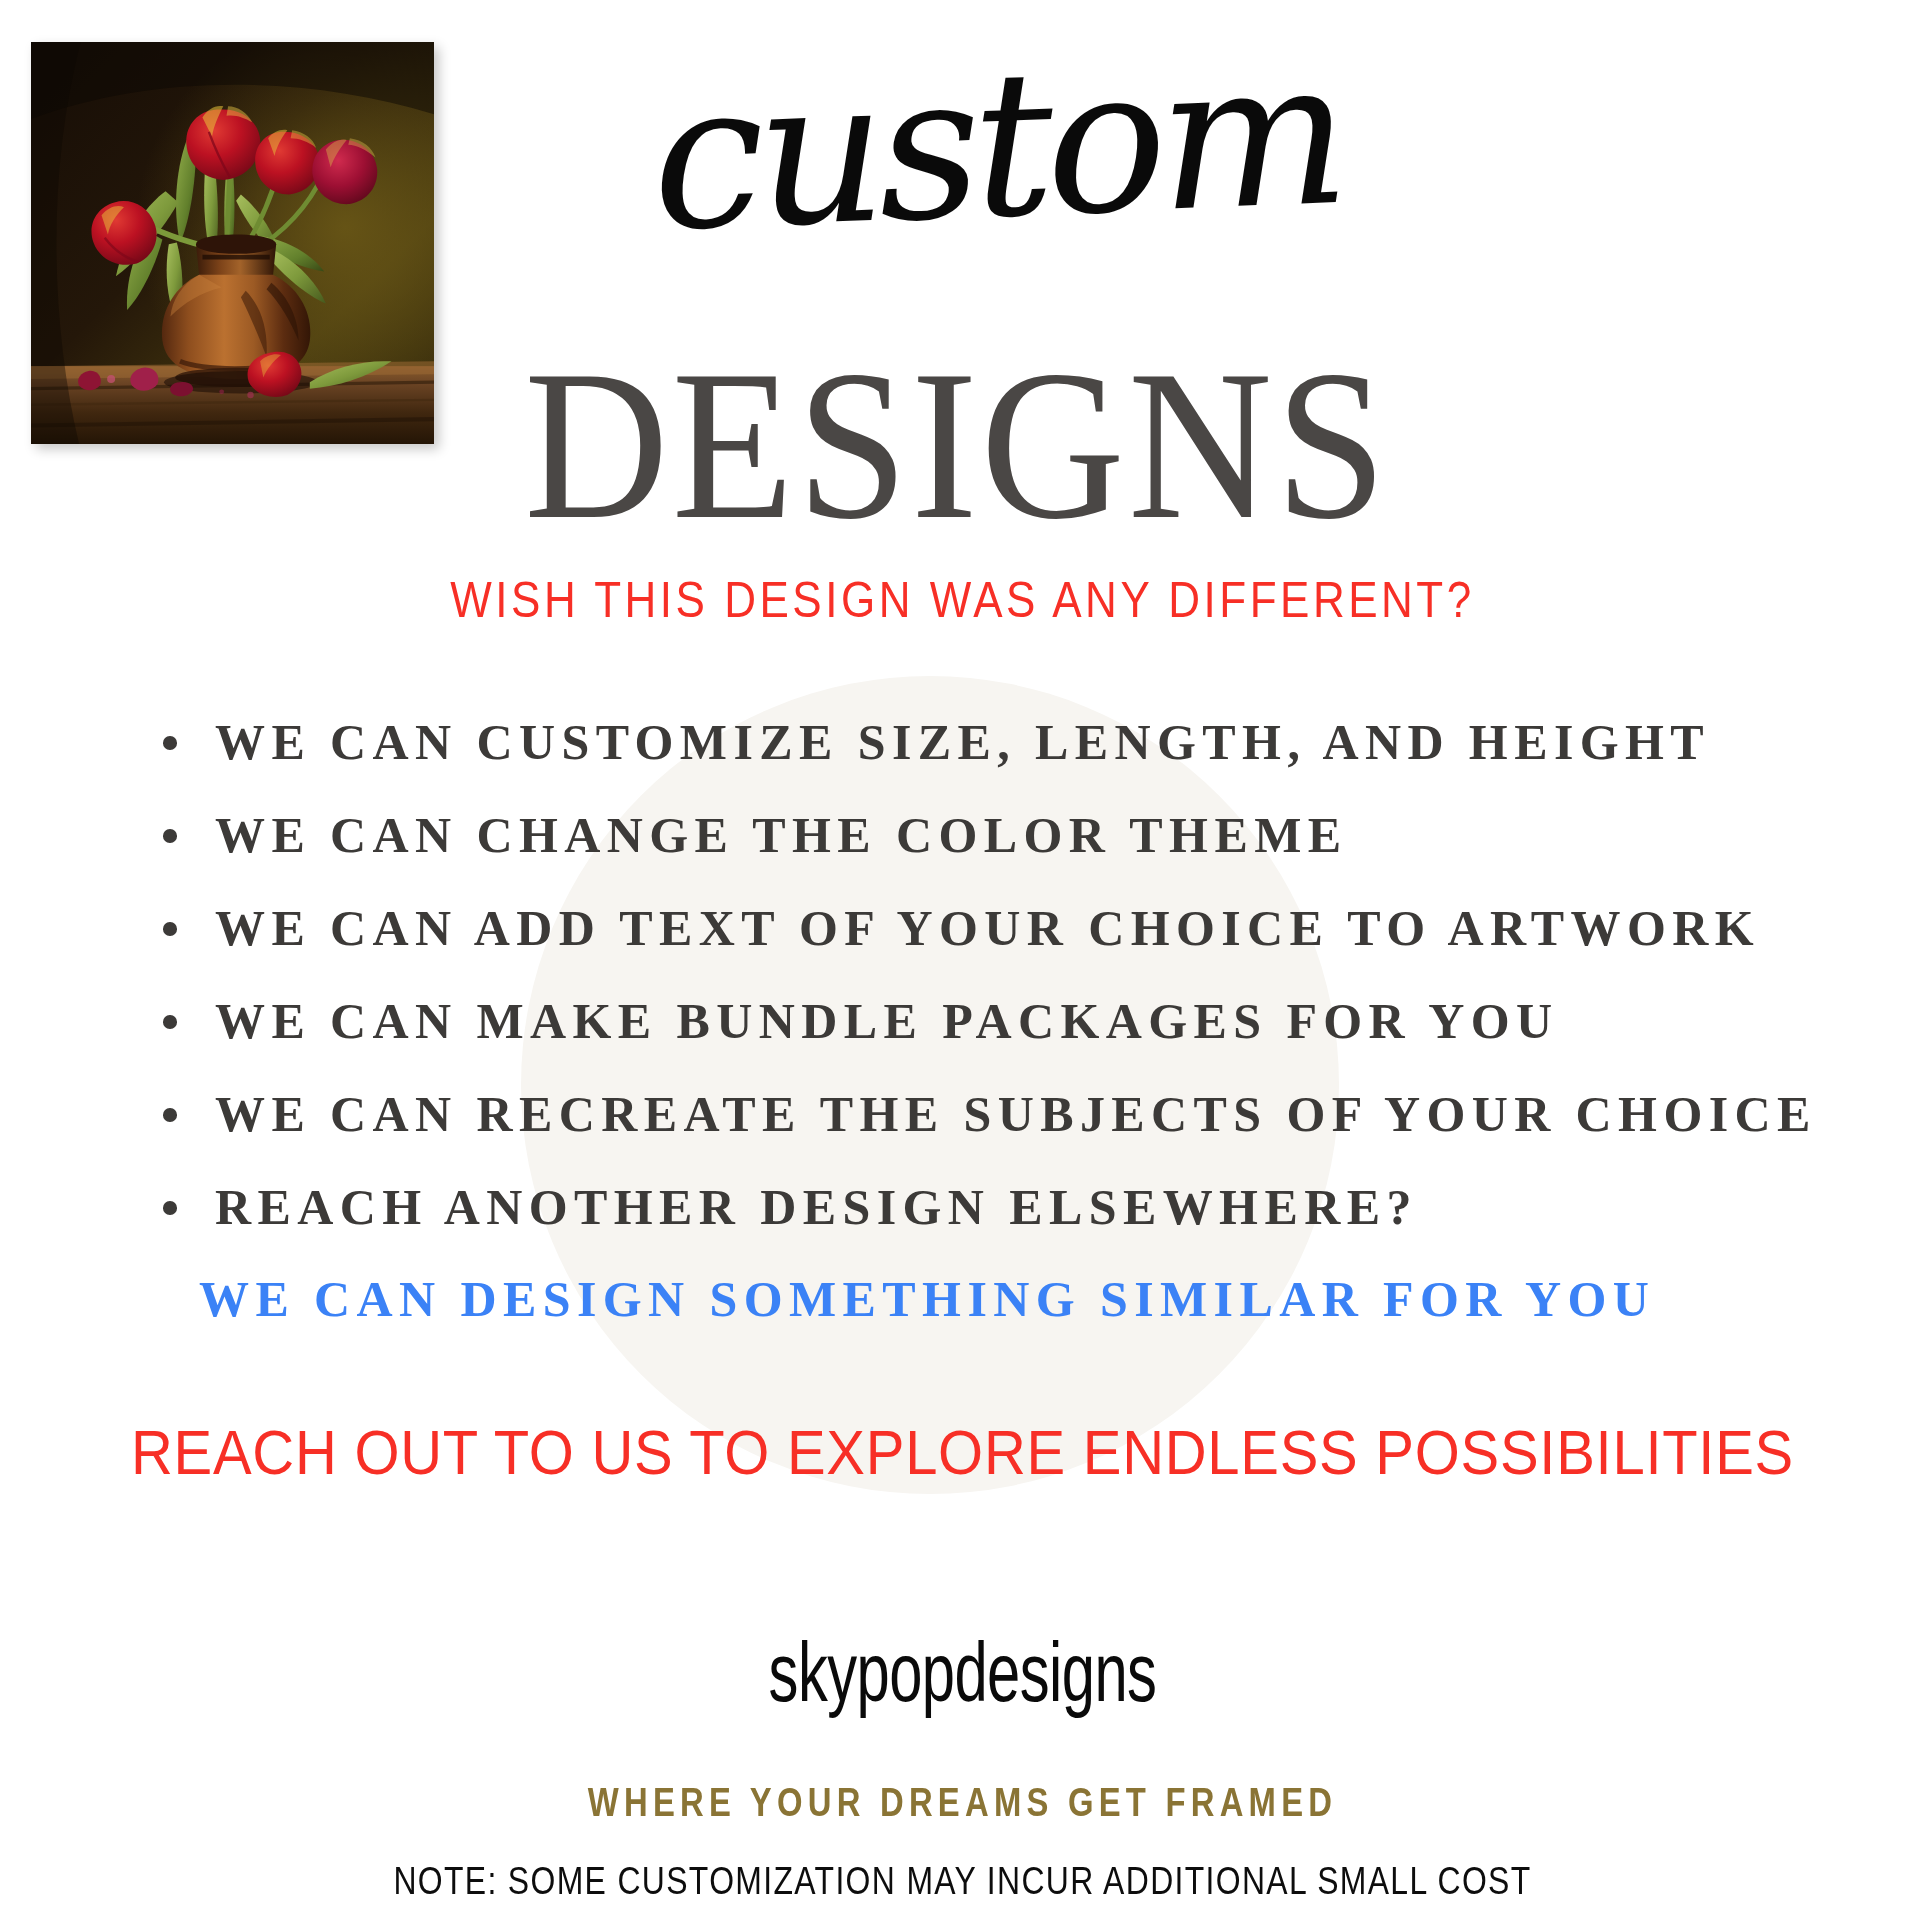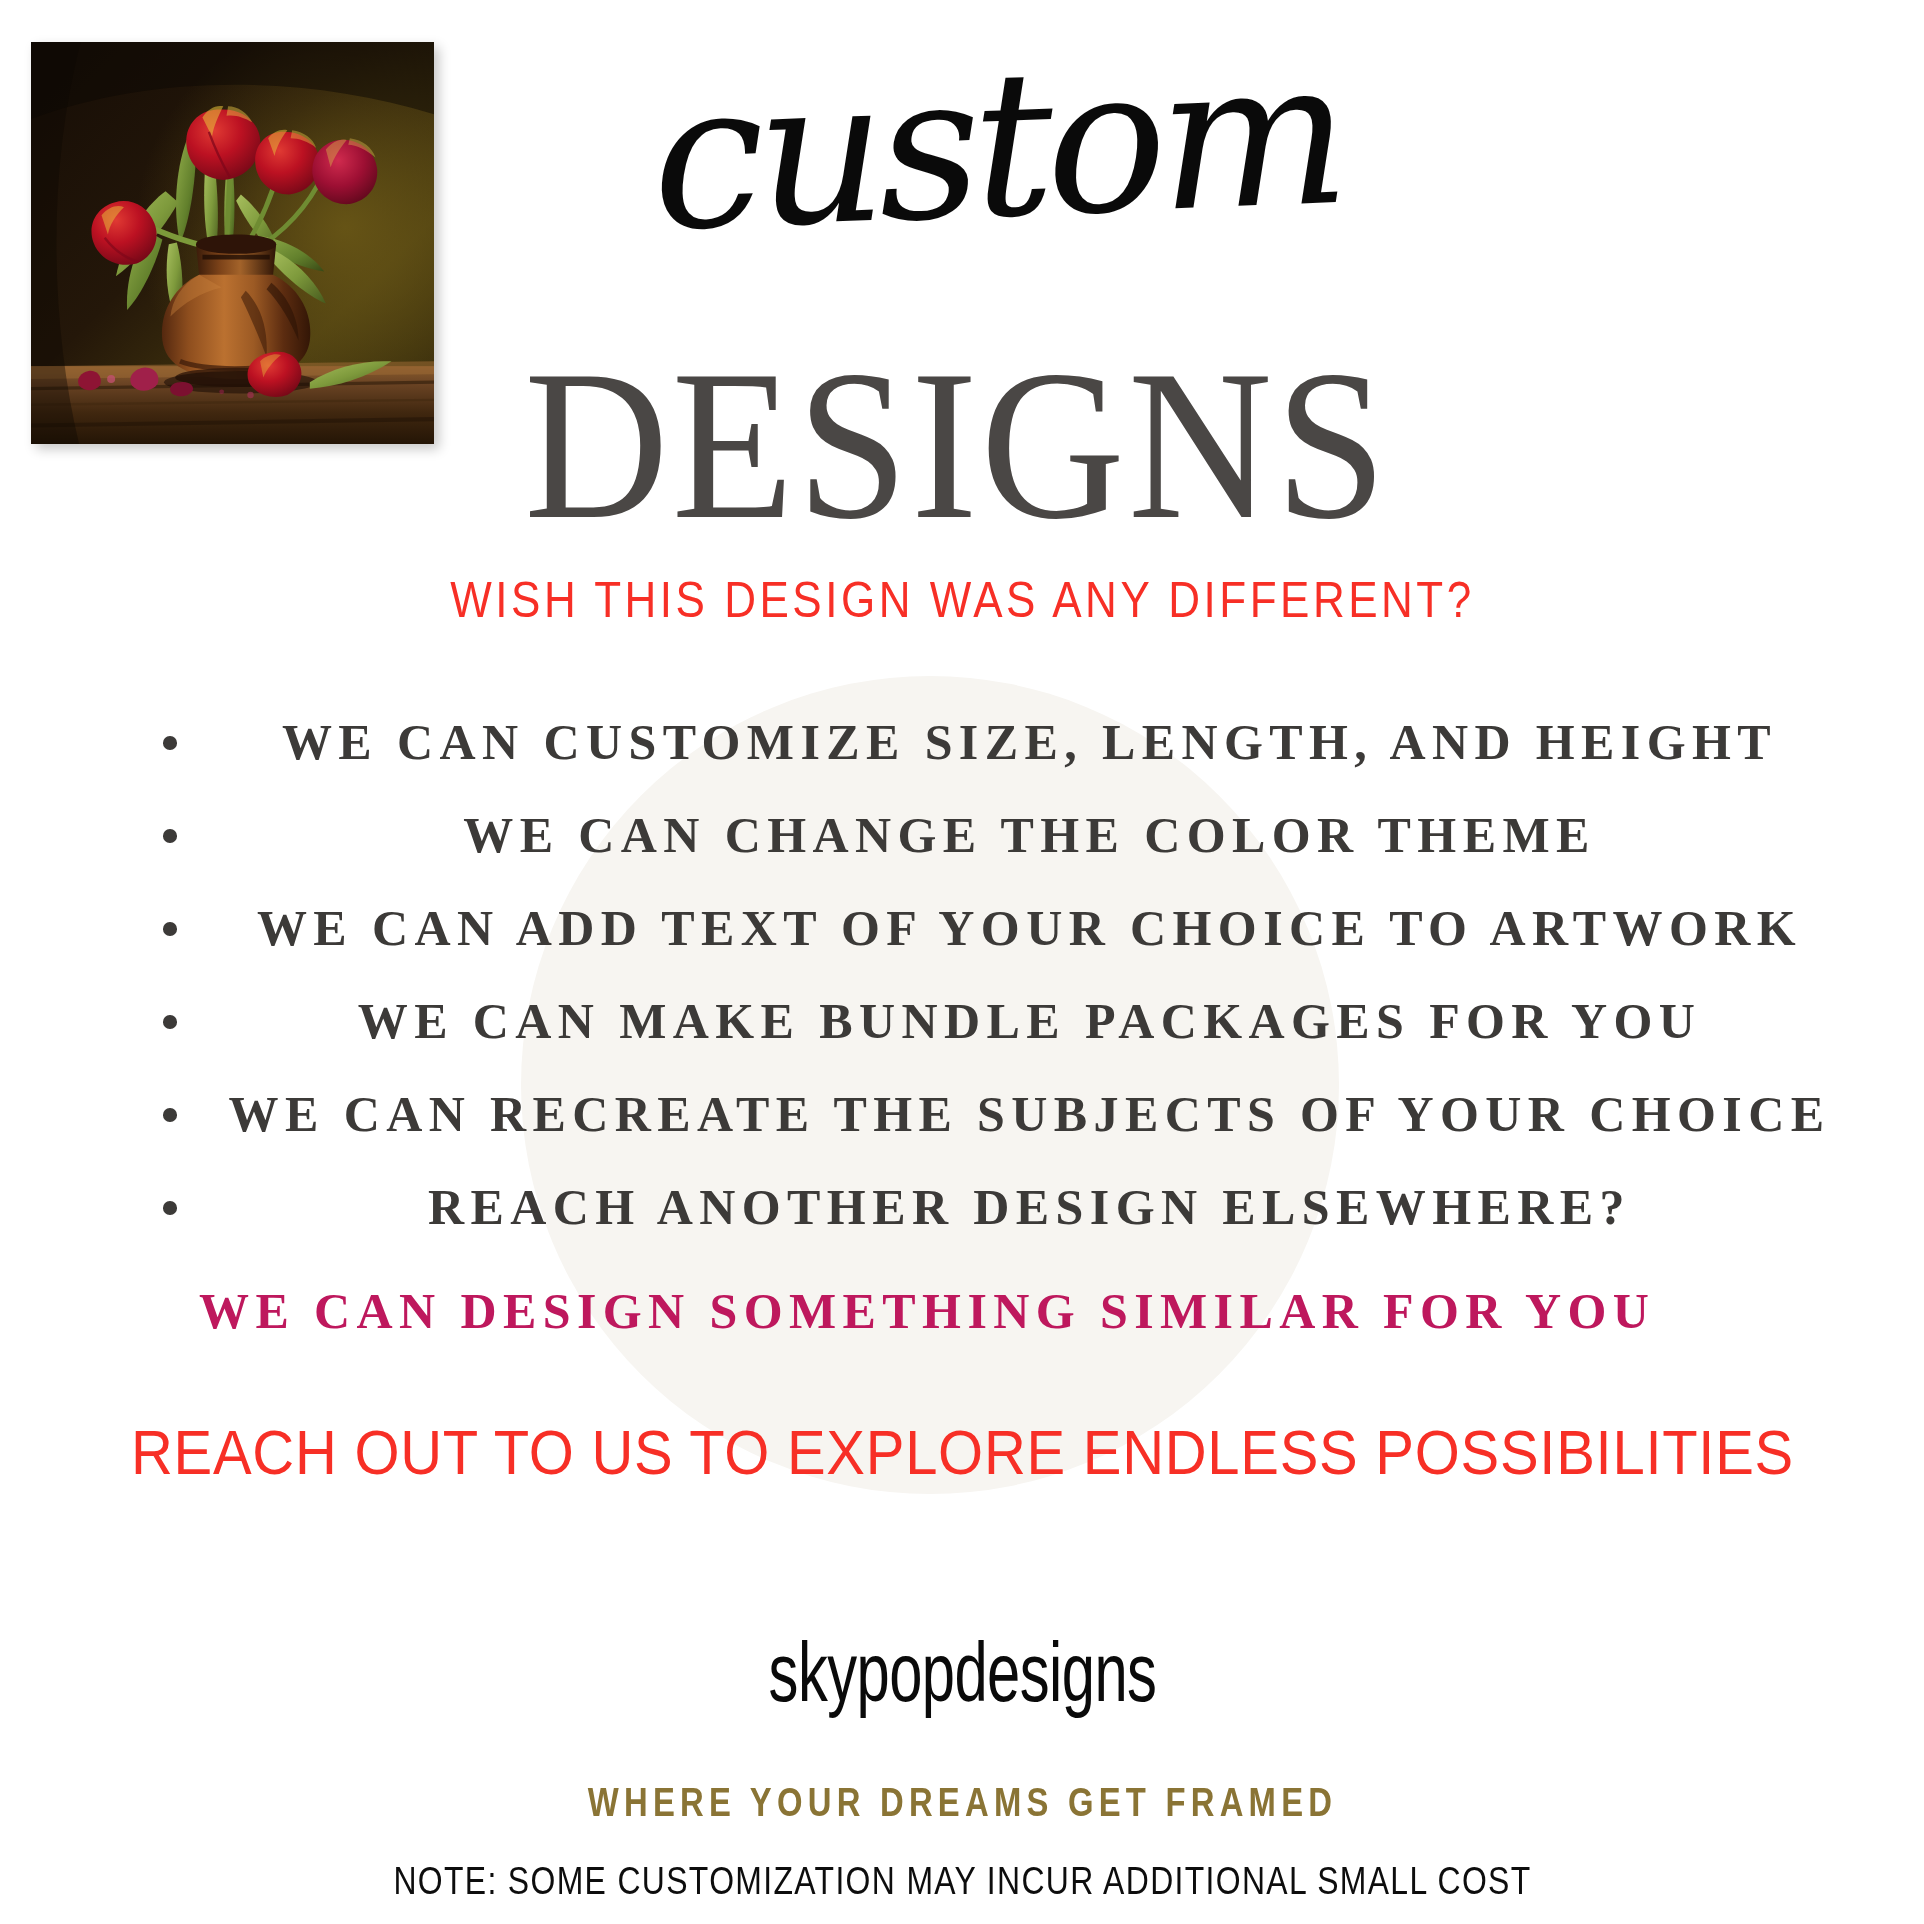--- a/index.html
+++ b/index.html
@@ -104,44 +104,42 @@
     position: relative;
     height: 93px;
     padding-left: 55px;
     font-family: "Liberation Serif", serif;
     font-weight: 700;
     font-size: 50px;
     line-height: 93px;
     letter-spacing: 6.4px;
     color: #3c3a38;
     white-space: nowrap;
-    text-align: center;
   }
   #feature-list li .bullet-dot {
     position: absolute;
     left: 3.2px;
     top: 40px;
     width: 13.6px;
     height: 13.6px;
     border-radius: 50%;
     background: #3c3a38;
   }
   #continuation-line {
     position: absolute;
     left: 199px;
     top: 1274px;
     font-family: "Liberation Serif", serif;
     font-weight: 700;
     font-size: 50px;
     line-height: 1;
     letter-spacing: 6.4px;
-    color: #be185d;
+    color: #3b82f6;
     white-space: nowrap;
     z-index: 2;
-    margin-top: 12px;
   }
 
   
   #cta-line {
     position: absolute;
     left: 0;
     top: 1421px;
     width: 1925px;
     text-align: center;
     font-family: "Liberation Sans", sans-serif;

